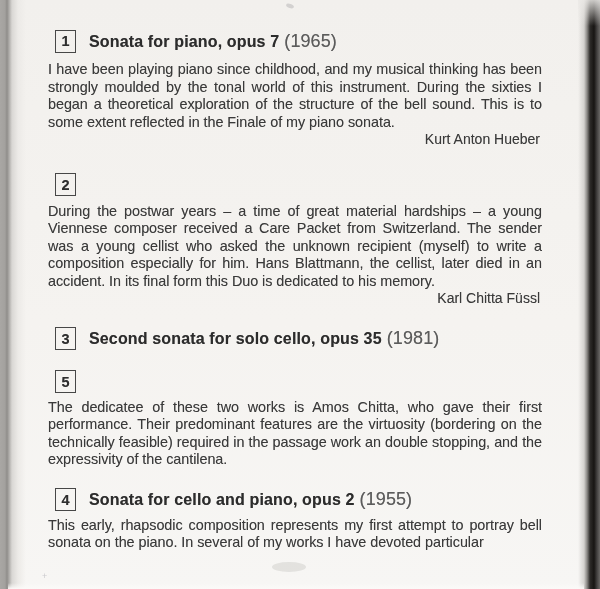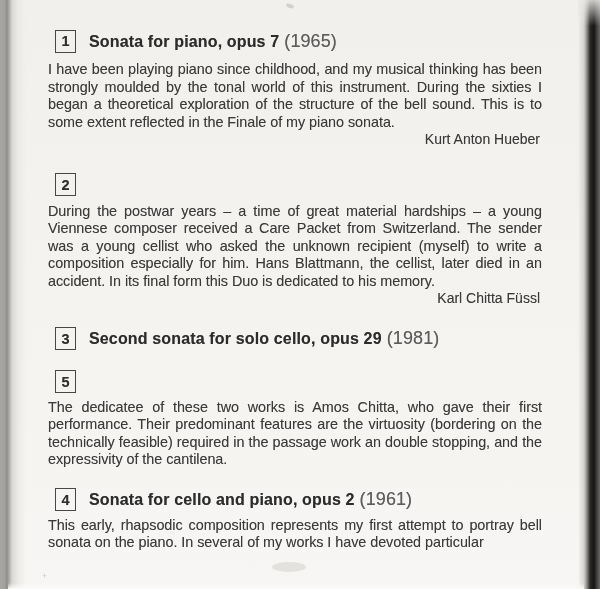--- a/index.html
+++ b/index.html
@@ -119,37 +119,37 @@
       <div class="heading-row mb-head-6">
         <span class="track-box">2</span>
       </div>
       <p class="body-text">During the postwar years – a time of great material hardships – a young Viennese composer received a Care Packet from Switzerland. The sender was a young cellist who asked the unknown recipient (myself) to write a composition especially for him. Hans Blattmann, the cellist, later died in an accident. In its final form this Duo is dedicated to his memory.</p>
       <div class="attribution">Karl Chitta Füssl</div>
     </div>
 
     <div class="section sec-mb-19">
       <div class="heading-row">
         <span class="track-box">3</span>
-        <h2 class="work-title"><span>Second sonata for solo cello, opus 29</span><span class="work-year">(1981)</span></h2>
+        <h2 class="work-title"><span>Second sonata for solo cello, opus 35</span><span class="work-year">(1981)</span></h2>
       </div>
 
     </div>
 
     <div class="section sec-mb-19">
       <div class="heading-row mb-head-5">
         <span class="track-box">5</span>
       </div>
       <p class="body-text">The dedicatee of these two works is Amos Chitta, who gave their first performance. Their predominant features are the virtuosity (bordering on the technically feasible) required in the passage work an double stopping, and the expressivity of the cantilena.</p>
 
     </div>
 
     <div class="section">
       <div class="heading-row mb-head-5">
         <span class="track-box">4</span>
-        <h2 class="work-title"><span>Sonata for cello and piano, opus 2</span><span class="work-year">(1961)</span></h2>
+        <h2 class="work-title"><span>Sonata for cello and piano, opus 2</span><span class="work-year">(1955)</span></h2>
       </div>
       <p class="body-text">This early, rhapsodic composition represents my first attempt to portray bell sonata on the piano. In several of my works I have devoted particular</p>
 
     </div>
 
   </div>
 
   <div class="edge-left"></div>
   <div class="edge-right"></div>
   <div class="edge-right-topfade"></div>

